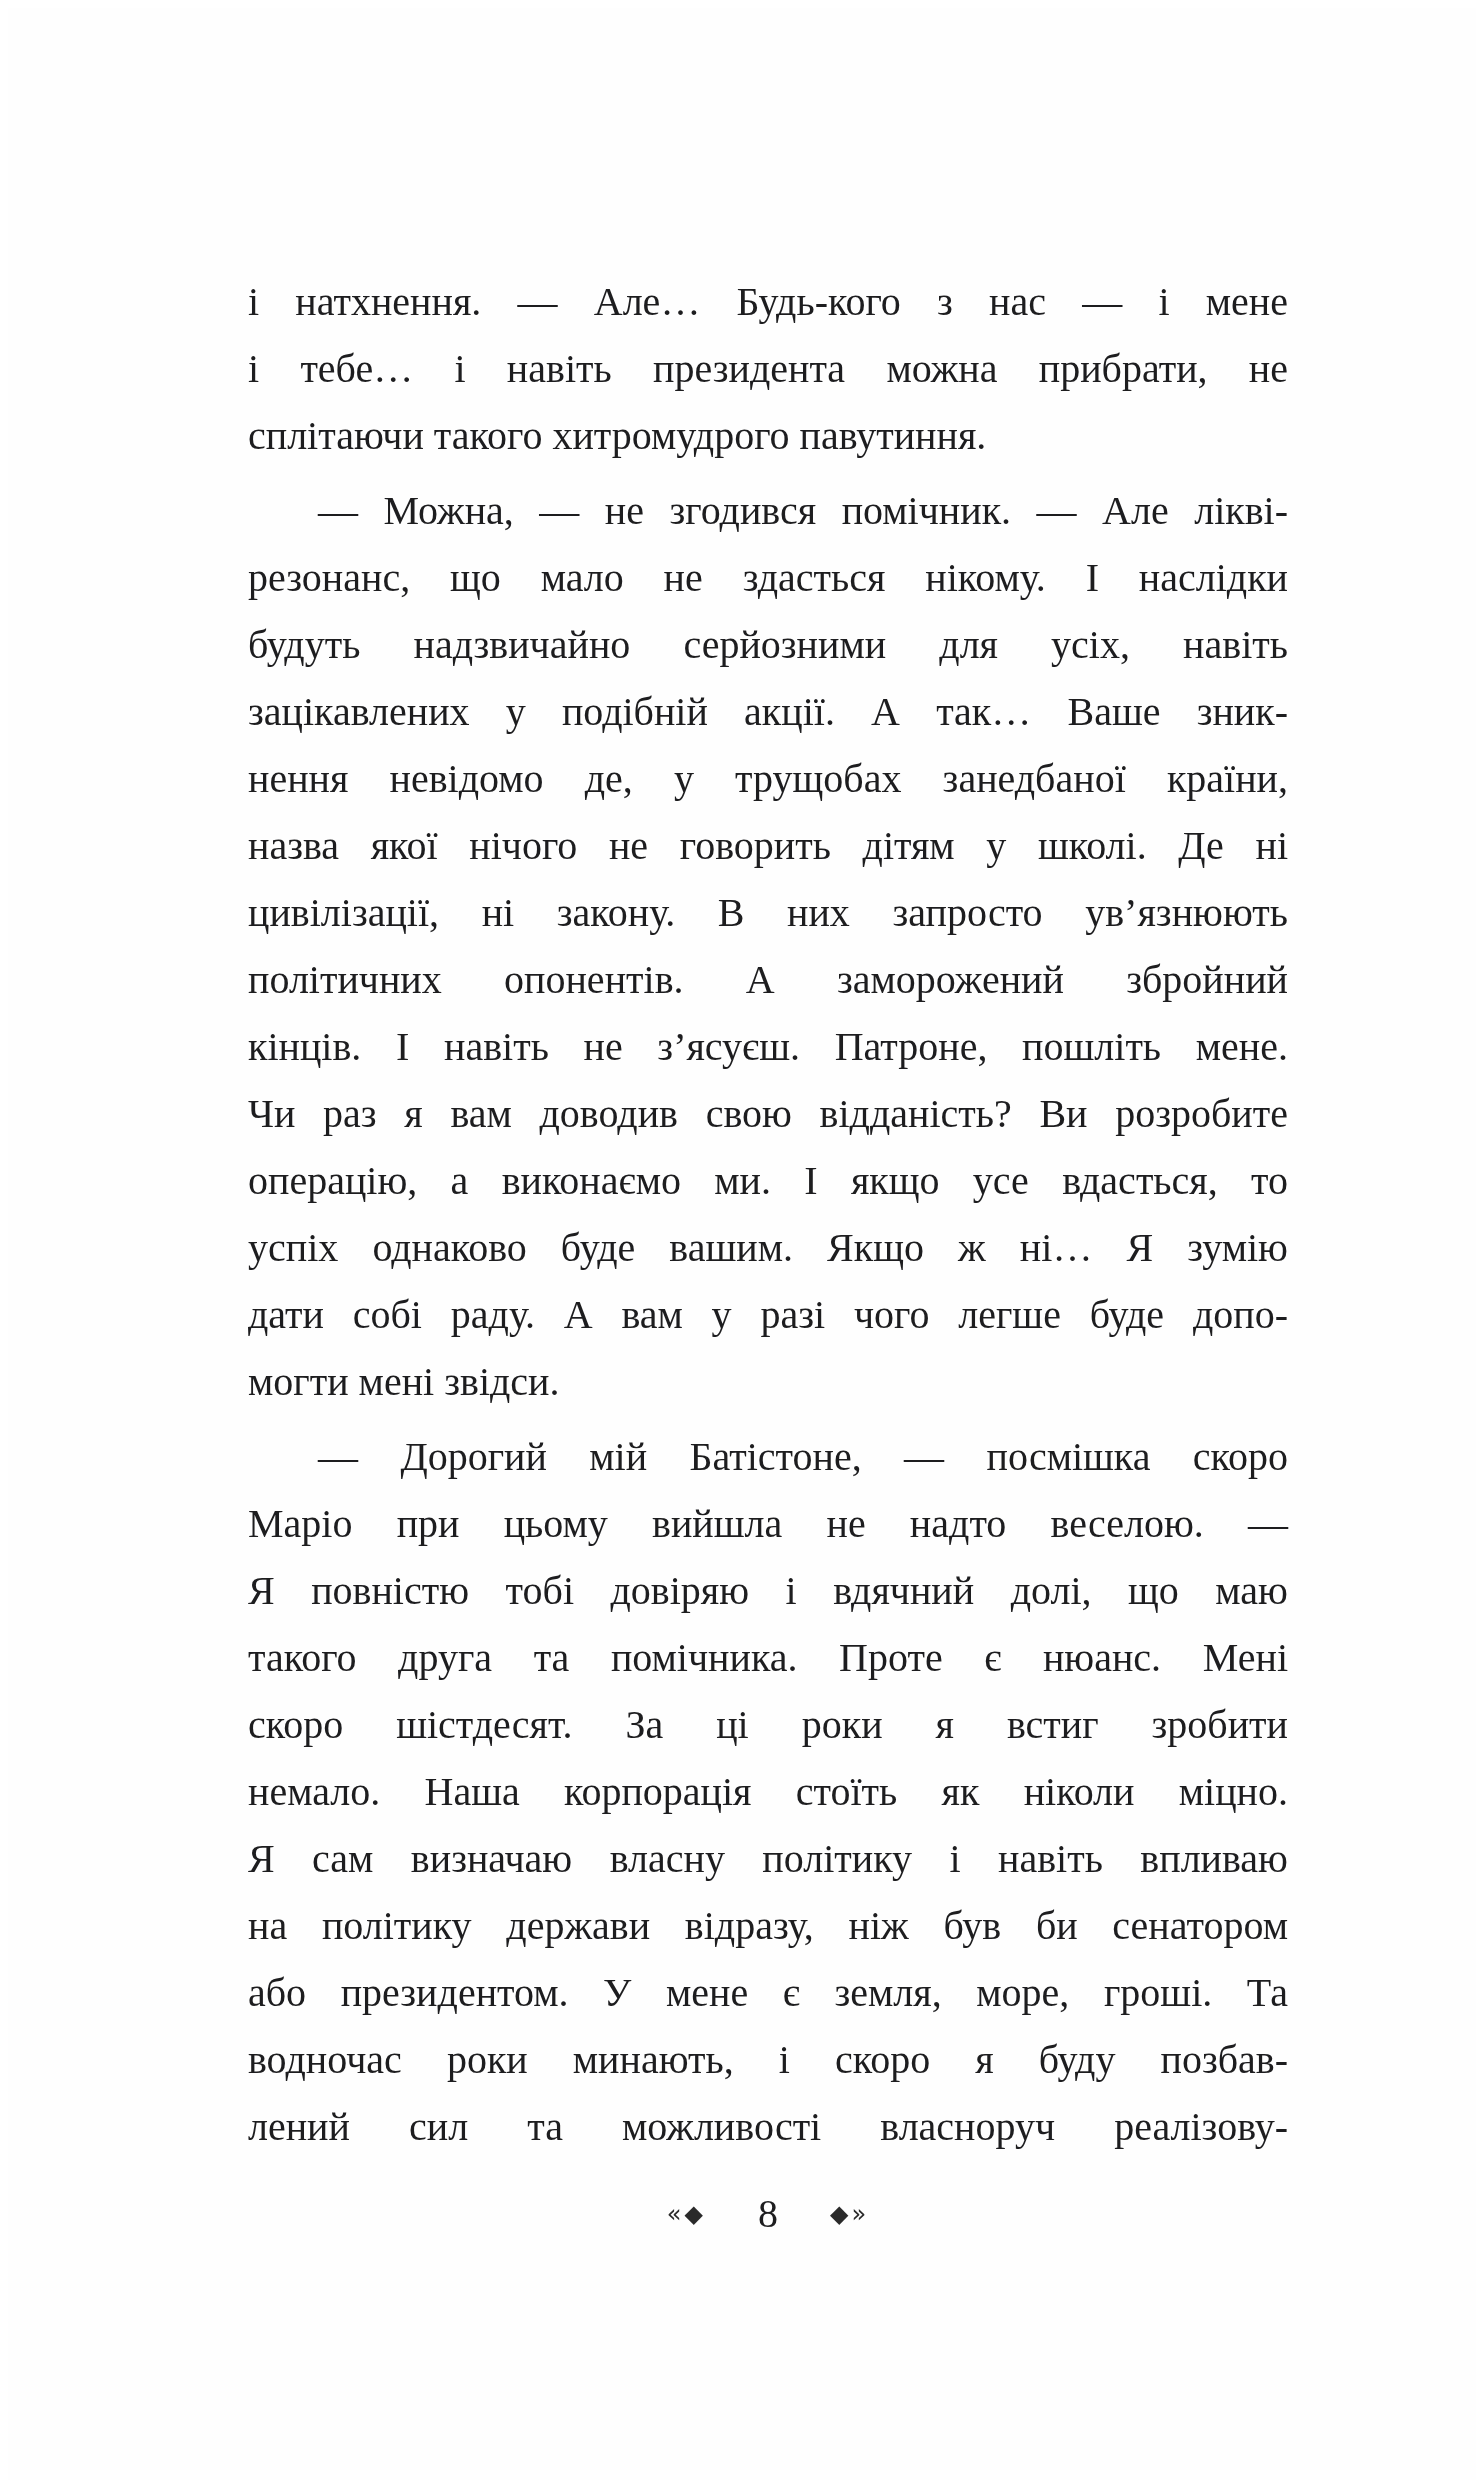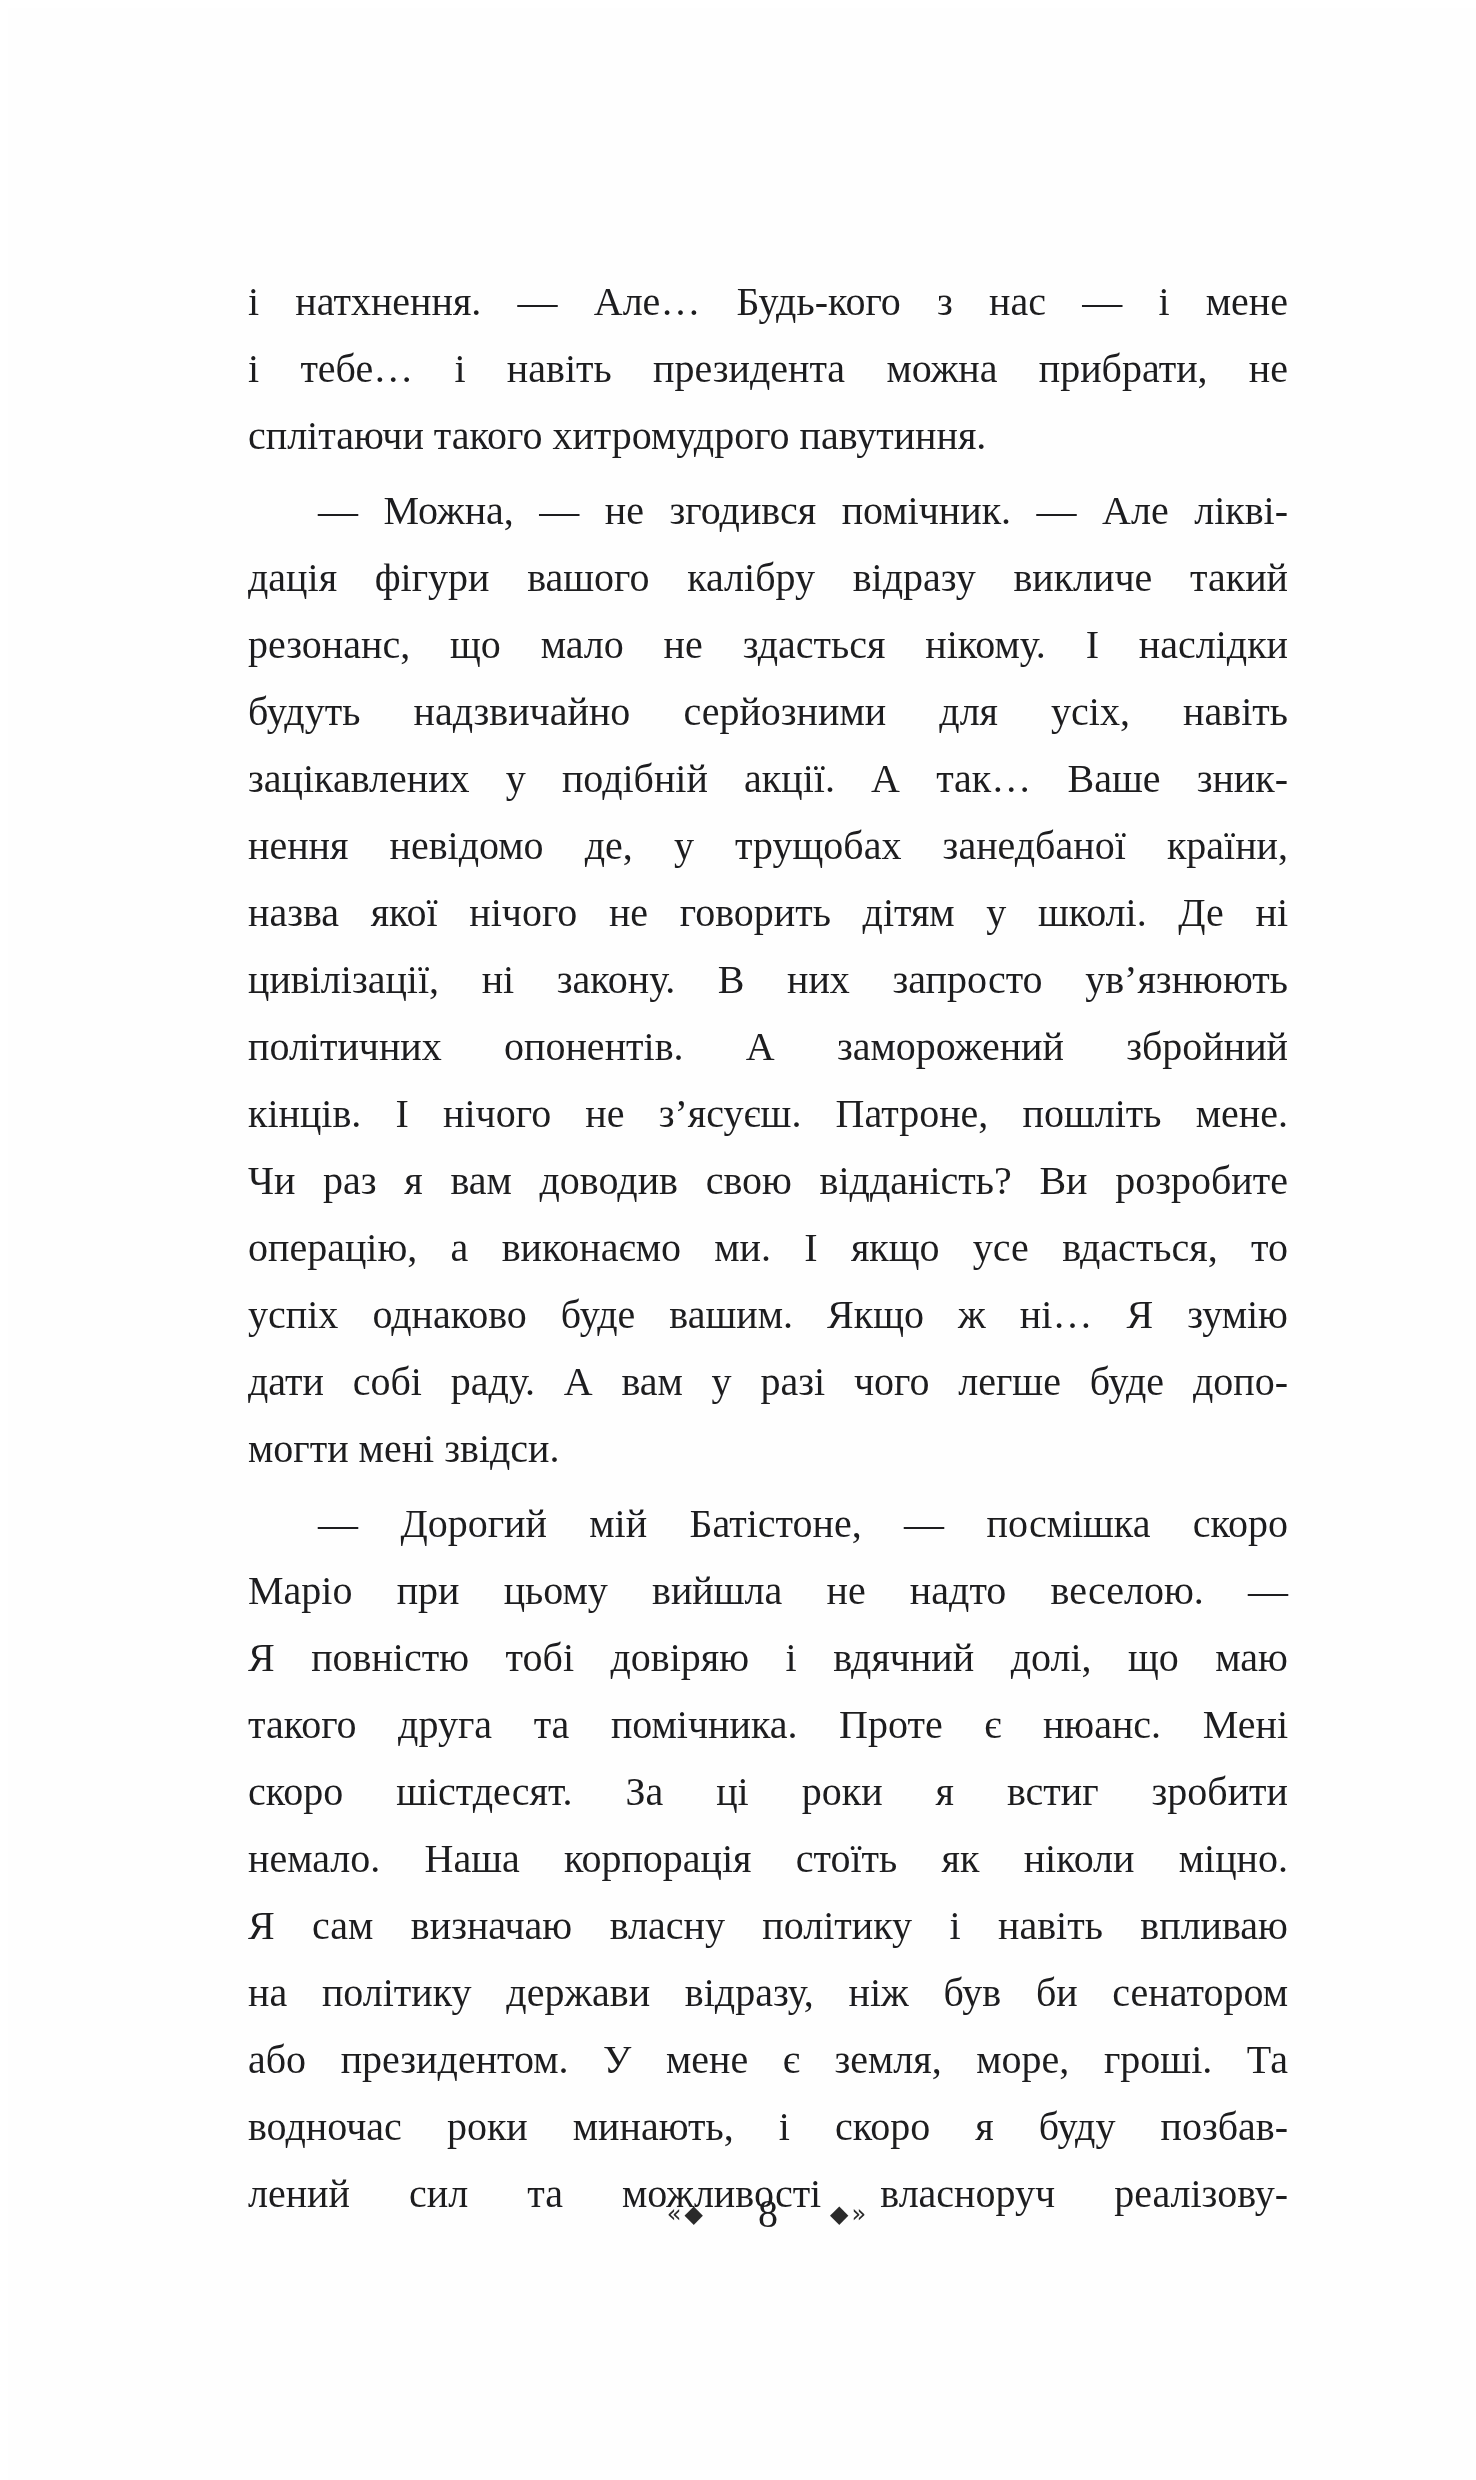--- a/index.html
+++ b/index.html
@@ -62,29 +62,28 @@
 
 <div class="page">
   <div class="text-block">
       <div class="para">
         <div class="line">і натхнення. — Але… Будь-кого з нас — і мене</div>
         <div class="line">і тебе… і навіть президента можна прибрати, не</div>
         <div class="line para-end">сплітаючи такого хитромудрого павутиння.</div>
       </div>
       <div class="para">
         <div class="line indent">— Можна, — не згодився помічник. — Але лікві-</div>
-        <div class="line">дація фігури вашого калібру відразу викличе такий</div>
         <div class="line">резонанс, що мало не здасться нікому. І наслідки</div>
         <div class="line">будуть надзвичайно серйозними для усіх, навіть</div>
         <div class="line">зацікавлених у подібній акції. А так… Ваше зник-</div>
         <div class="line">нення невідомо де, у трущобах занедбаної країни,</div>
         <div class="line">назва якої нічого не говорить дітям у школі. Де ні</div>
         <div class="line">цивілізації, ні закону. В них запросто ув’язнюють</div>
         <div class="line">політичних опонентів. А заморожений збройний</div>
-        <div class="line">кінців. І нічого не з’ясуєш. Патроне, пошліть мене.</div>
+        <div class="line">кінців. І навіть не з’ясуєш. Патроне, пошліть мене.</div>
         <div class="line">Чи раз я вам доводив свою відданість? Ви розробите</div>
         <div class="line">операцію, а виконаємо ми. І якщо усе вдасться, то</div>
         <div class="line">успіх однаково буде вашим. Якщо ж ні… Я зумію</div>
         <div class="line">дати собі раду. А вам у разі чого легше буде допо-</div>
         <div class="line para-end">могти мені звідси.</div>
       </div>
       <div class="para">
         <div class="line indent">— Дорогий мій Батістоне, — посмішка скоро</div>
         <div class="line">Маріо при цьому вийшла не надто веселою. —</div>
         <div class="line">Я повністю тобі довіряю і вдячний долі, що маю</div>

